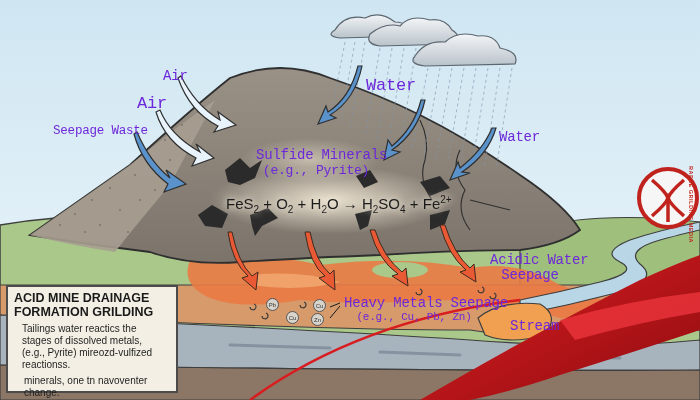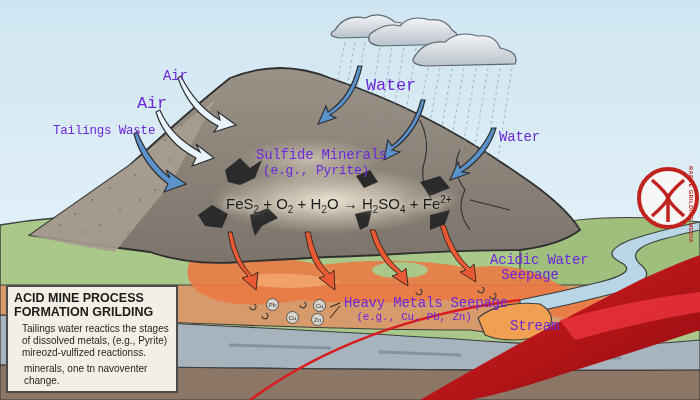--- a/index.html
+++ b/index.html
@@ -7,21 +7,21 @@
   .scene{position:absolute;left:0;top:0;width:700px;height:400px;}
   .lbl{position:absolute;color:#6d28d9;font-family:Liberation Mono, monospace;white-space:nowrap;letter-spacing:-0.2px;}
   .lbl.lg{font-size:17px;}
   .lbl.md{font-size:14px;}
   .lbl.sm{font-size:12.5px;}
   .center{text-align:center;}
   .eq{position:absolute;left:226px;top:194px;font-size:15px;color:#1a1a1a;white-space:nowrap;text-shadow:0 0 6px #e9e2d2,0 0 10px #e9e2d2;}
   .eq sub,.eq sup{font-size:10px;}
   .infobox{position:absolute;left:6px;top:285px;width:172px;height:108px;background:#f3efe4;border:2px solid #4b4b4b;box-sizing:border-box;padding:4px 6px;}
   .infobox .title{font-weight:bold;font-size:12.5px;line-height:14px;color:#1a1a1a;}
-  .infobox .p1{font-size:10px;line-height:12px;margin:4px 0 0 8px;color:#1f1f1f;}
+  .infobox .p1{font-size:10px;line-height:12px;margin:4px 12px 0 8px;color:#1f1f1f;}
   .infobox .p2{font-size:10px;line-height:12px;margin:4px 0 0 0;color:#1f1f1f;}
   .infobox .p2 .ind{display:block;padding-left:10px;}
   .metal{position:absolute;width:13px;height:13px;border-radius:50%;background:#d8d4cc;border:1.5px solid #555;font-size:6px;line-height:13px;text-align:center;color:#333;box-sizing:border-box;}
   .logo-text{position:absolute;left:688px;top:166px;writing-mode:vertical-rl;font-size:5.5px;font-weight:bold;color:#c0231d;letter-spacing:0.5px;}
 </style>
 </head>
 <body>
 
 <svg class="scene" width="700" height="400" viewBox="0 0 700 400" xmlns="http://www.w3.org/2000/svg">
   <defs>
@@ -168,21 +168,21 @@
   <g>
     <circle cx="668" cy="198" r="29" fill="#f6f6f6" stroke="#c0231d" stroke-width="4"></circle>
     <path d="M652 180 Q666 192 668 198 Q670 192 684 180" stroke="#c0231d" stroke-width="3.5" fill="none"></path>
     <path d="M652 216 Q666 204 668 198 Q670 204 684 216" stroke="#c0231d" stroke-width="3.5" fill="none"></path>
     <line x1="668" y1="198" x2="668" y2="222" stroke="#c0231d" stroke-width="3.5"></line>
   </g>
 </svg>
 
 <div class="lbl md" style="left:163px;top:68px;">Air</div>
 <div class="lbl lg" style="left:137px;top:94px;">Air</div>
-<div class="lbl sm" style="left:53px;top:124px;">Tailings Waste</div>
+<div class="lbl sm" style="left:53px;top:124px;">Seepage Waste</div>
 <div class="lbl lg" style="left:366px;top:76px;">Water</div>
 <div class="lbl md" style="left:499px;top:129px;">Water</div>
 
 <div class="lbl md center" style="left:256px;top:147px;width:120px;">
   <div>Sulfide Minerals</div>
   <div style="font-size:13px;">(e.g., Pyrite)</div>
 </div>
 
 <div class="eq"><span>FeS</span><sub>2</sub><span> + </span><span>O</span><sub>2</sub><span> + </span><span>H</span><sub>2</sub><span>O</span><span> → </span><span>H</span><sub>2</sub><span>SO</span><sub>4</sub><span> + </span><span>Fe</span><sup>2+</sup></div>
 
@@ -198,21 +198,21 @@
 
 <div class="lbl md" style="left:510px;top:318px;">Stream</div>
 
 <div class="metal" style="left:266px;top:298px;">Pb</div>
 <div class="metal" style="left:313px;top:299px;">Cu</div>
 <div class="metal" style="left:286px;top:311px;">Cu</div>
 <div class="metal" style="left:311px;top:313px;">Zn</div>
 
 <div class="infobox">
   <div class="title">
-    <div>ACID MINE PROCESS</div>
+    <div>ACID MINE DRAINAGE</div>
     <div>FORMATION GRILDING</div>
   </div>
   <div class="p1">Tailings water reactics the stages of dissolved metals, (e.g., Pyrite) mireozd-vulfized reactionss.</div>
   <div class="p2">
     <span class="ind">minerals, one tn navoventer change.</span>
   </div>
 </div>
 
 <div class="logo-text">RAPHE GRILDING MEDIA</div>
 

